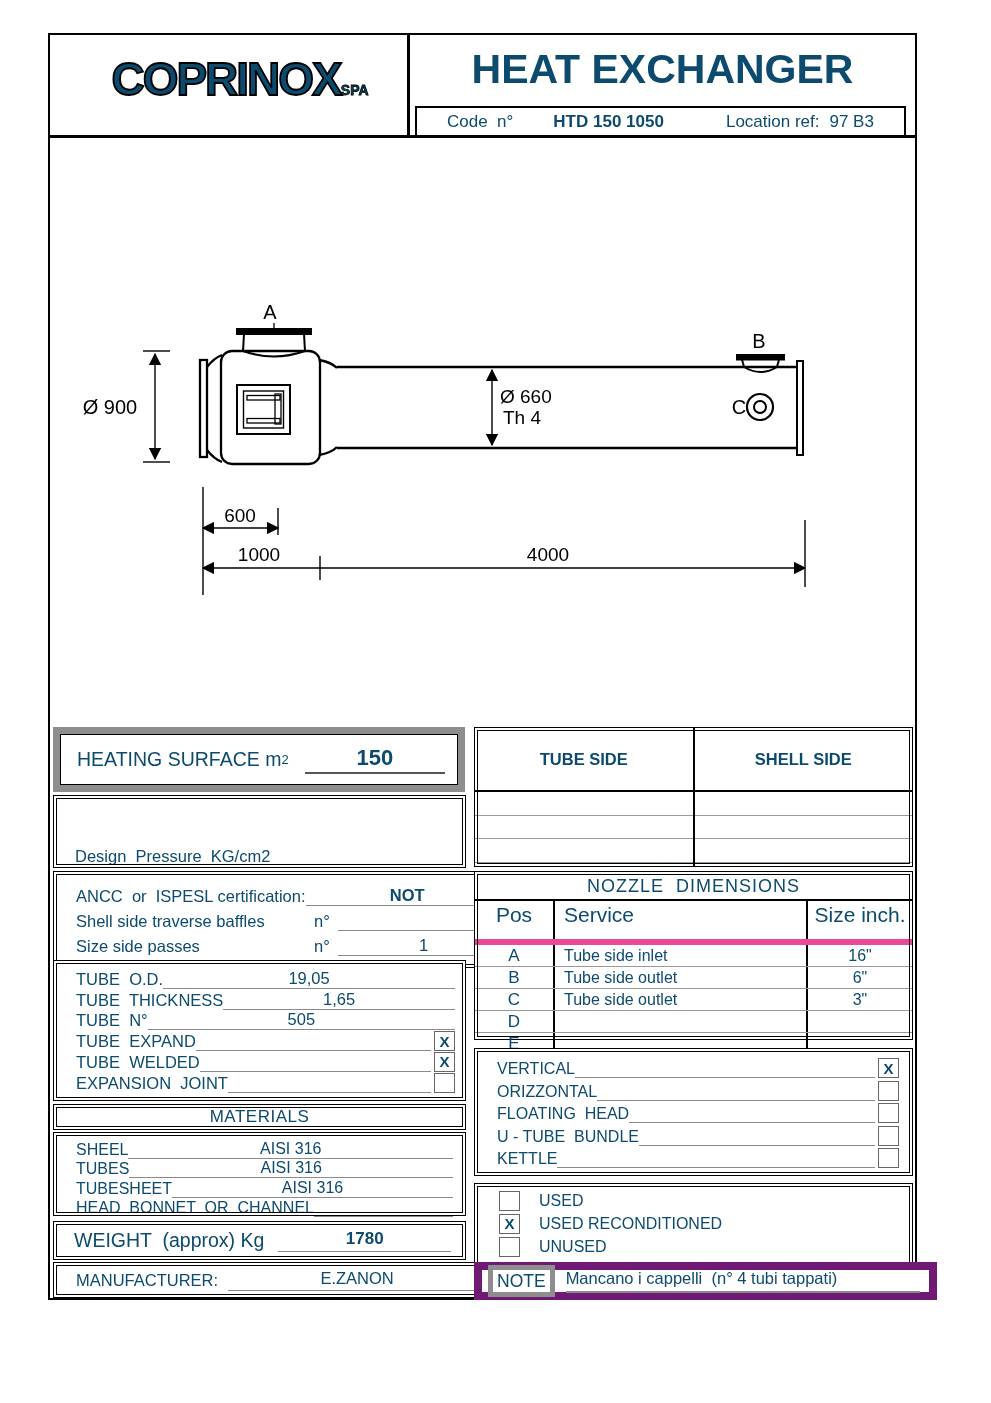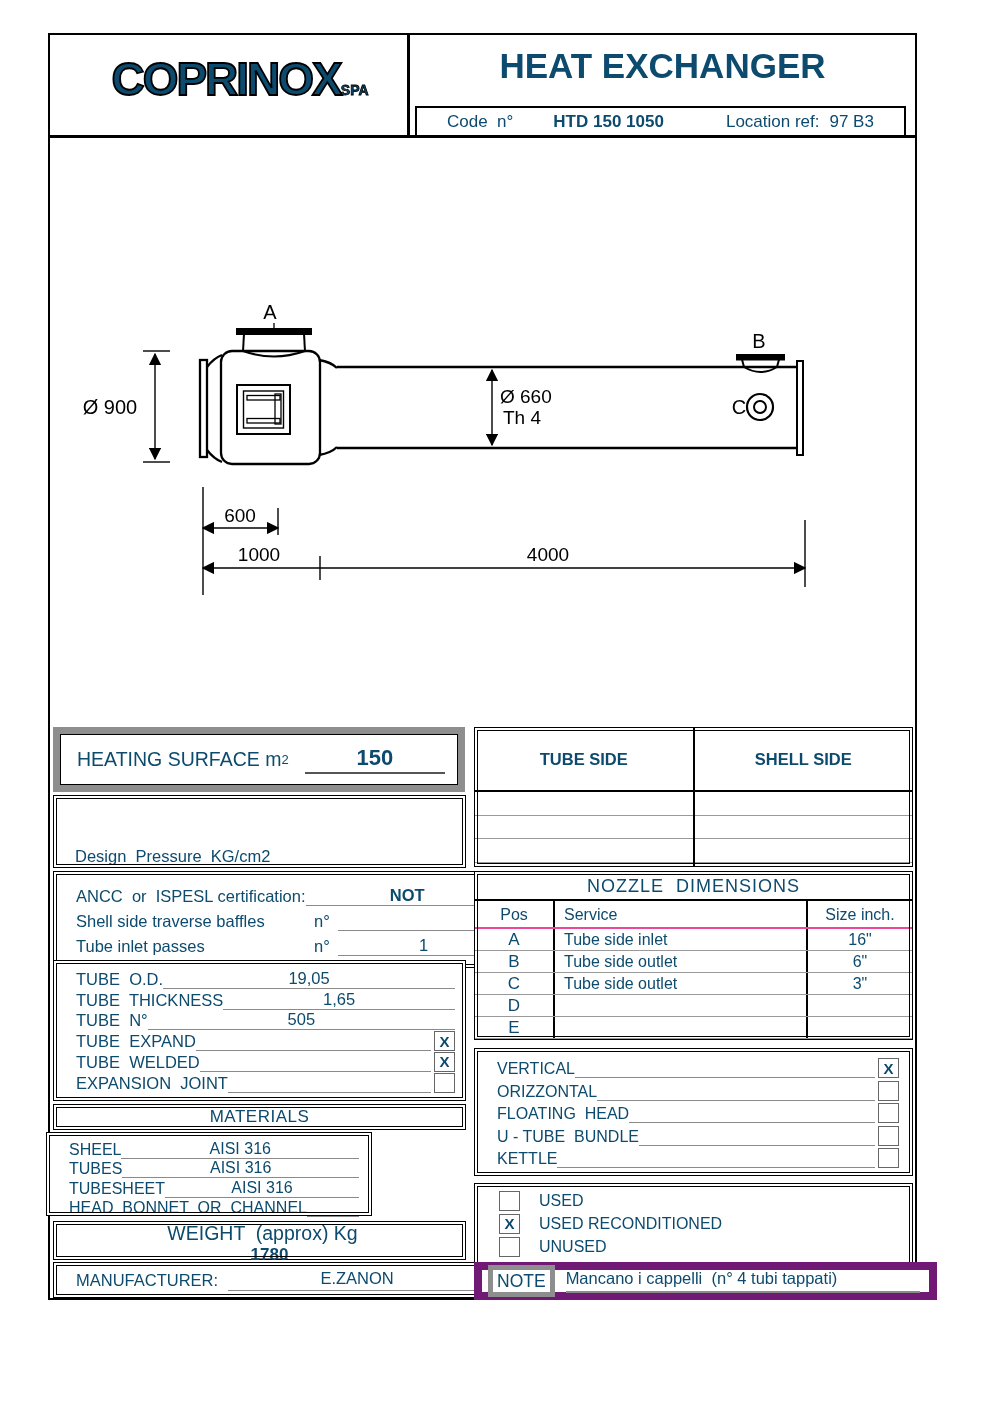--- a/index.html
+++ b/index.html
@@ -13,21 +13,21 @@
   
   .frame { left:48px; top:33px; width:869px; height:1267px; border:2.5px solid #000; }
   .logo-divider { left:407px; top:33px; width:2.5px; height:104px; background:#000; }
   .header-rule { left:48px; top:135px; width:869px; height:2.5px; background:#000; }
 
   .logo { left:95px; top:52px; width:290px; text-align:center;
           font-size:46px; font-weight:bold; letter-spacing:-2px;
           -webkit-text-stroke:1.8px #000; white-space:nowrap; }
   .logo .spa { font-size:14px; letter-spacing:0; -webkit-text-stroke:0.8px #000; }
   .title { left:410px; top:46px; width:505px; text-align:center;
-           font-size:35px; font-weight:bold; white-space:nowrap; }
+           font-size:41px; font-weight:bold; white-space:nowrap; }
   .code-bar { left:415px; top:106px; width:491px; height:31px; border:2px solid #000;
               display:flex; align-items:center; font-size:17px; white-space:pre; }
   .code-bar .c-lab { margin-left:30px; }
   .code-bar .c-val { margin-left:40px; font-weight:bold; }
   .code-bar .l-lab { margin-left:62px; }
   .code-bar .l-val { margin-left:10px; }
 
   
   .dbox { position:absolute; background:#fff; border:1.6px solid #000; }
   .dbox::before { content:""; position:absolute; inset:2px; border:1.2px solid #000; pointer-events:none; }
@@ -54,43 +54,43 @@
   .cert-row { display:flex; align-items:flex-end; height:25px; font-size:16.5px; }
   .cert-row .w-lbl { width:238px; }
   .cert-row .npre { width:24px; white-space:pre; }
 
   .tube-box { left:53px; top:960px; width:413px; height:141px; padding:7px 10px 0 22px; }
   .t-row { display:flex; align-items:flex-end; height:20.8px; font-size:16.5px; }
   .t-row .cbox { margin-left:3px; }
 
   .mat-title { left:53px; top:1104px; width:413px; height:26px; display:flex;
                align-items:center; justify-content:center; font-size:17px; letter-spacing:0.5px; }
-  .mat-box { left:46px; top:1132px; width:326px; height:84px; padding:6px 12px 0 22px; }
+  .mat-box { left:53px; top:1132px; width:413px; height:84px; padding:6px 12px 0 22px; }
   .m-row { display:flex; align-items:flex-end; height:19.5px; font-size:16px; }
 
   .weight-box { left:53px; top:1221px; width:413px; height:39px; display:flex;
-                align-items:center; padding:0 14px 0 20px; font-size:19.5px;flex-direction:column; }
+                align-items:center; padding:0 14px 0 20px; font-size:19.5px; }
   .weight-box .uline { margin-left:14px; font-weight:bold; font-size:17px; padding-bottom:2px; }
   .mfr-box { left:53px; top:1262px; width:450px; height:36px; display:flex;
              align-items:center; padding:0 16px 0 22px; font-size:16.5px; }
   .mfr-box .uline { margin-left:10px; font-size:16.5px; padding-bottom:2px; }
 
   
   .sides-box { left:474px; top:727px; width:439px; height:140px; display:flex; }
   .sides-col { flex:1; display:flex; flex-direction:column; }
   .sides-col:first-child { border-right:2px solid #000; }
   .sides-head { height:64px; display:flex; align-items:center; justify-content:center;
                 font-weight:bold; font-size:16.5px; border-bottom:2px solid #000; }
   .sides-row { height:23.5px; border-bottom:1.6px solid #999; }
 
   .nozzle-box { left:474px; top:871px; width:439px; height:169px; }
   .nz-title { height:29px; line-height:29px; text-align:center; font-size:18px;
               letter-spacing:1px; border-bottom:2px solid #000; white-space:pre; }
   .nz-row { display:flex; }
-  .nz-head { height:28px; border-bottom:2px solid #ec4899; font-size:16px; }
+  .nz-head { height:44px; border-bottom:6px solid #ec4899; font-size:21px; }
   .nz-head > span { line-height:28px; }
   .nz-c1 { width:80px; text-align:center; border-right:2px solid #000; flex:none; }
   .nz-c2 { flex:1; padding-left:9px; border-right:2px solid #000; }
   .nz-c3 { width:104px; text-align:center; flex:none; }
   .nz-body-row { height:22px; border-bottom:1.5px solid #999; }
   .nz-body-row .nz-c1 { font-size:17px; line-height:21px; }
   .nz-body-row .nz-c2 { font-size:16px; line-height:22px; }
   .nz-body-row .nz-c3 { font-size:16px; line-height:21px; }
 
   .orient-box { left:474px; top:1048px; width:439px; height:128px; padding:7px 13px 0 22px; }
@@ -242,21 +242,21 @@
     <div class="cert-row">
       <span class="lbl">ANCC  or  ISPESL certification:</span>
       <span class="uline"><b>NOT</b></span>
     </div>
     <div class="cert-row">
       <span class="lbl w-lbl">Shell side traverse baffles</span>
       <span class="npre">n°</span>
       <span class="uline"></span>
     </div>
     <div class="cert-row">
-      <span class="lbl w-lbl">Tube inlet passes</span>
+      <span class="lbl w-lbl">Size side passes</span>
       <span class="npre">n°</span>
       <span class="uline">1</span>
     </div>
   </div>
 
   <div class="dbox nozzle-box">
     <div class="nz-title">NOZZLE  DIMENSIONS</div>
     <div class="nz-row nz-head">
       <span class="nz-c1">Pos</span>
       <span class="nz-c2">Service</span>

